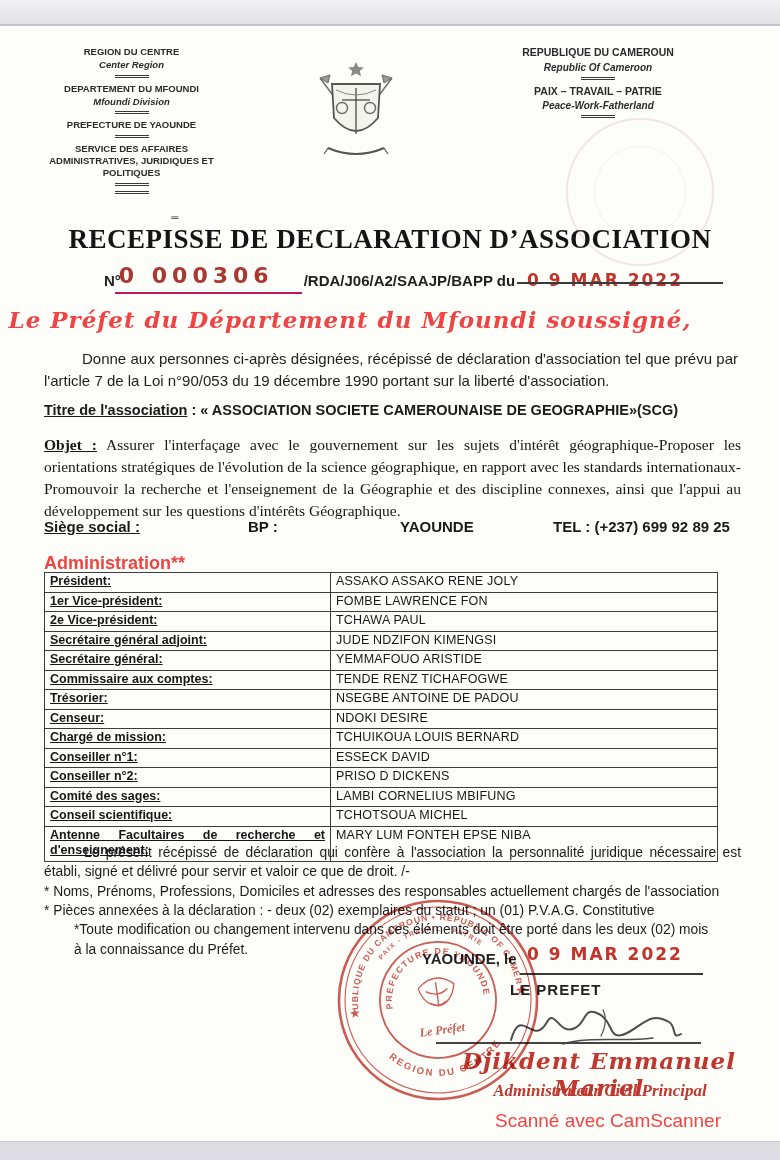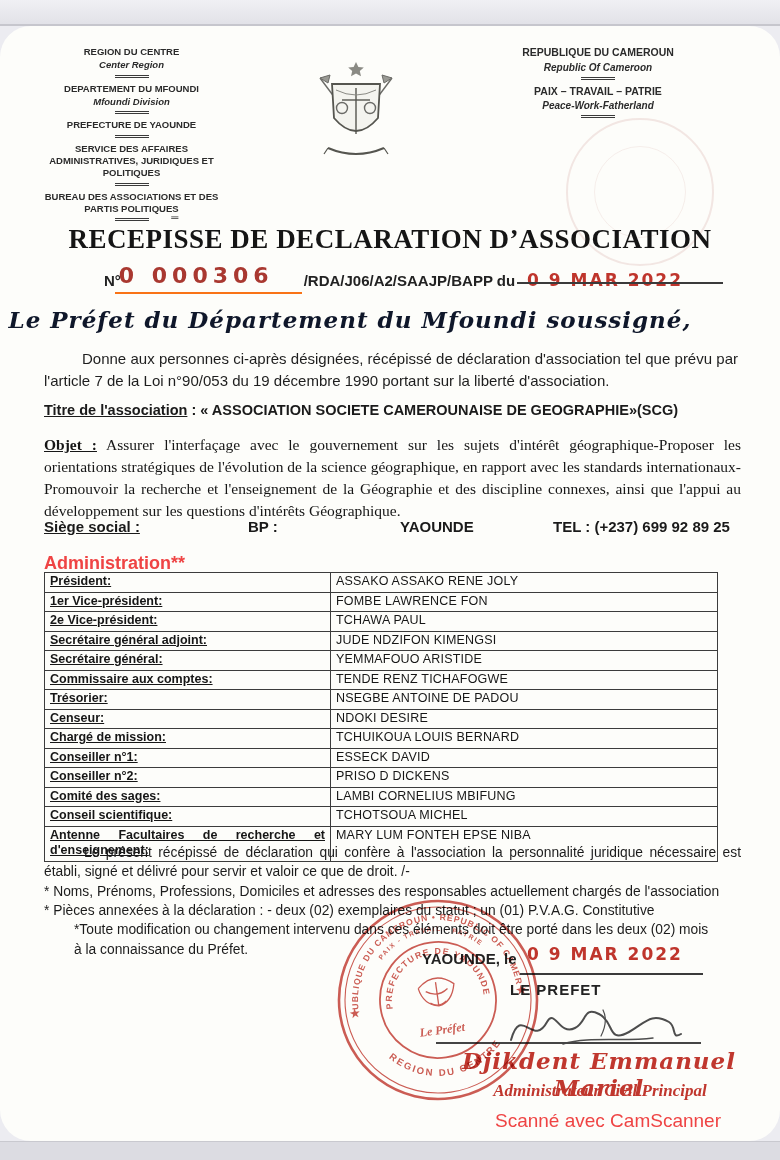--- a/index.html
+++ b/index.html
@@ -3,21 +3,21 @@
 <meta charset="utf-8">
 <style>
   * { margin:0; padding:0; box-sizing:border-box; }
   html,body { width:780px; }
   body { font-family:"Liberation Sans", sans-serif; background:#e9e9ee; }
   .stage { position:relative; width:780px; height:1160px; overflow:hidden; background:#ececf1; }
   .top-strip { position:absolute; left:0; top:0; width:780px; height:26px;
     background:linear-gradient(#f0f0f4,#e2e2e8); border-bottom:2px solid #c6c6cd; }
   .bottom-strip { position:absolute; left:0; top:1141px; width:780px; height:19px;
     background:#dcdce2; border-top:1px solid #c9c9cf; }
-  .page { position:absolute; left:0; top:26px; width:780px; height:1115px; background:#fdfdfa;border-radius:31px; }
+  .page { position:absolute; left:0; top:26px; width:780px; height:1115px; background:#fdfdfa; }
 
   
   .hdr-left { position:absolute; left:34px; top:20px; width:195px; text-align:center;
     font-size:9.5px; font-weight:bold; color:#2b2b2b; line-height:1.3; }
   .hdr-right { position:absolute; left:478px; top:20px; width:240px; text-align:center;
     font-size:10.5px; font-weight:bold; color:#2b2b2b; line-height:1.3; }
   .hdr-sub { font-style:italic; font-weight:bold; font-size:9.5px; }
   .hdr-right .hdr-sub { font-size:10px; }
   .hdr-sep { display:block; margin:3px auto 5px auto; width:34px; height:3px;
     border-top:1px solid #3a3a3a; border-bottom:1px solid #3a3a3a; }
@@ -33,34 +33,34 @@
   
   .doc-title { position:absolute; left:0; top:190px; width:780px; text-align:center;
     font-family:"Liberation Serif", serif; font-weight:bold; font-size:27px; color:#151515;
     letter-spacing:0.5px; }
   .doc-title::before { content:"═"; display:block; font-size:10px; color:#333; height:8px;
     line-height:4px; margin-left:-430px; }
 
   .num-line { position:absolute; left:104px; top:240px; white-space:nowrap; font-size:15px;
     font-weight:bold; color:#222; }
   .num-prefix { font-size:15px; }
-  .num-stamp-wrap { display:inline-block; border-bottom:2px solid #f97316;
+  .num-stamp-wrap { display:inline-block; border-bottom:2px solid #be185d;
     padding:0 28px 1px 4px; margin-left:-6px; }
   .num-stamp { font-family:"DejaVu Sans", sans-serif; font-weight:bold; font-size:22px;
     letter-spacing:5px; color:#a93830; position:relative; top:-3px; }
   .ref-code { margin-left:2px; }
   .date-stamp-struck { position:relative; display:inline-block; margin-left:12px;
     font-size:17px; font-weight:bold; letter-spacing:2px; color:#bf352c;
     font-family:"DejaVu Sans", sans-serif; }
   .date-stamp-struck::after { content:""; position:absolute; left:-10px; right:-40px; top:60%;
     height:2px; background:#3a3a3a; }
 
   .script-line { position:absolute; left:0; top:280px; width:700px; text-align:center;
     font-family:"DejaVu Serif", serif; font-style:italic; font-weight:bold; font-size:23px;
-    color:#0f172a; letter-spacing:1px; }
+    color:#ef4444; letter-spacing:1px; }
 
   .intro-par { position:absolute; left:44px; top:322px; width:694px; font-size:15px;
     color:#1e1e1e; text-align:justify; text-indent:38px; line-height:1.45; }
 
   .titre-line { position:absolute; left:44px; top:376px; width:700px; font-size:14.5px;
     font-weight:bold; color:#1a1a1a; }
   .u { text-decoration:underline; }
 
   .objet-par { position:absolute; left:44px; top:408px; width:697px;
     font-family:"Liberation Serif", serif; font-size:15.5px; color:#161616;
@@ -139,21 +139,20 @@
       <div class="hdr-block">REGION DU CENTRE</div>
       <div class="hdr-sub">Center Region</div>
       <span class="hdr-sep"></span>
       <div class="hdr-block">DEPARTEMENT DU MFOUNDI</div>
       <div class="hdr-sub">Mfoundi Division</div>
       <span class="hdr-sep"></span>
       <div class="hdr-block">PREFECTURE DE YAOUNDE</div>
       <span class="hdr-sep"></span>
       <div class="hdr-block">SERVICE DES AFFAIRES ADMINISTRATIVES, JURIDIQUES ET POLITIQUES</div>
       <span class="hdr-sep"></span>
-      <div class="hdr-block">BUREAU DES ASSOCIATIONS ET DES PARTIS POLITIQUES</div>
       <span class="hdr-sep"></span>
     </div>
 
     <svg class="emblem" viewBox="0 0 92 112">
       <g stroke="#6a6a66" fill="none" stroke-width="1.4">
         <path d="M46 6 l2.4 5 5.4 .4 -4 3.6 1.2 5.3 -5 -2.8 -5 2.8 1.2 -5.3 -4 -3.6 5.4 -.4 z" fill="#8a8a84" stroke="none"></path>
         <path d="M10 22 L40 62"></path>
         <path d="M82 22 L52 62"></path>
         <path d="M10 22 l10 -3 -2 8 z" fill="#9a9a94" stroke-width="1"></path>
         <path d="M82 22 l-10 -3 2 8 z" fill="#9a9a94" stroke-width="1"></path>

